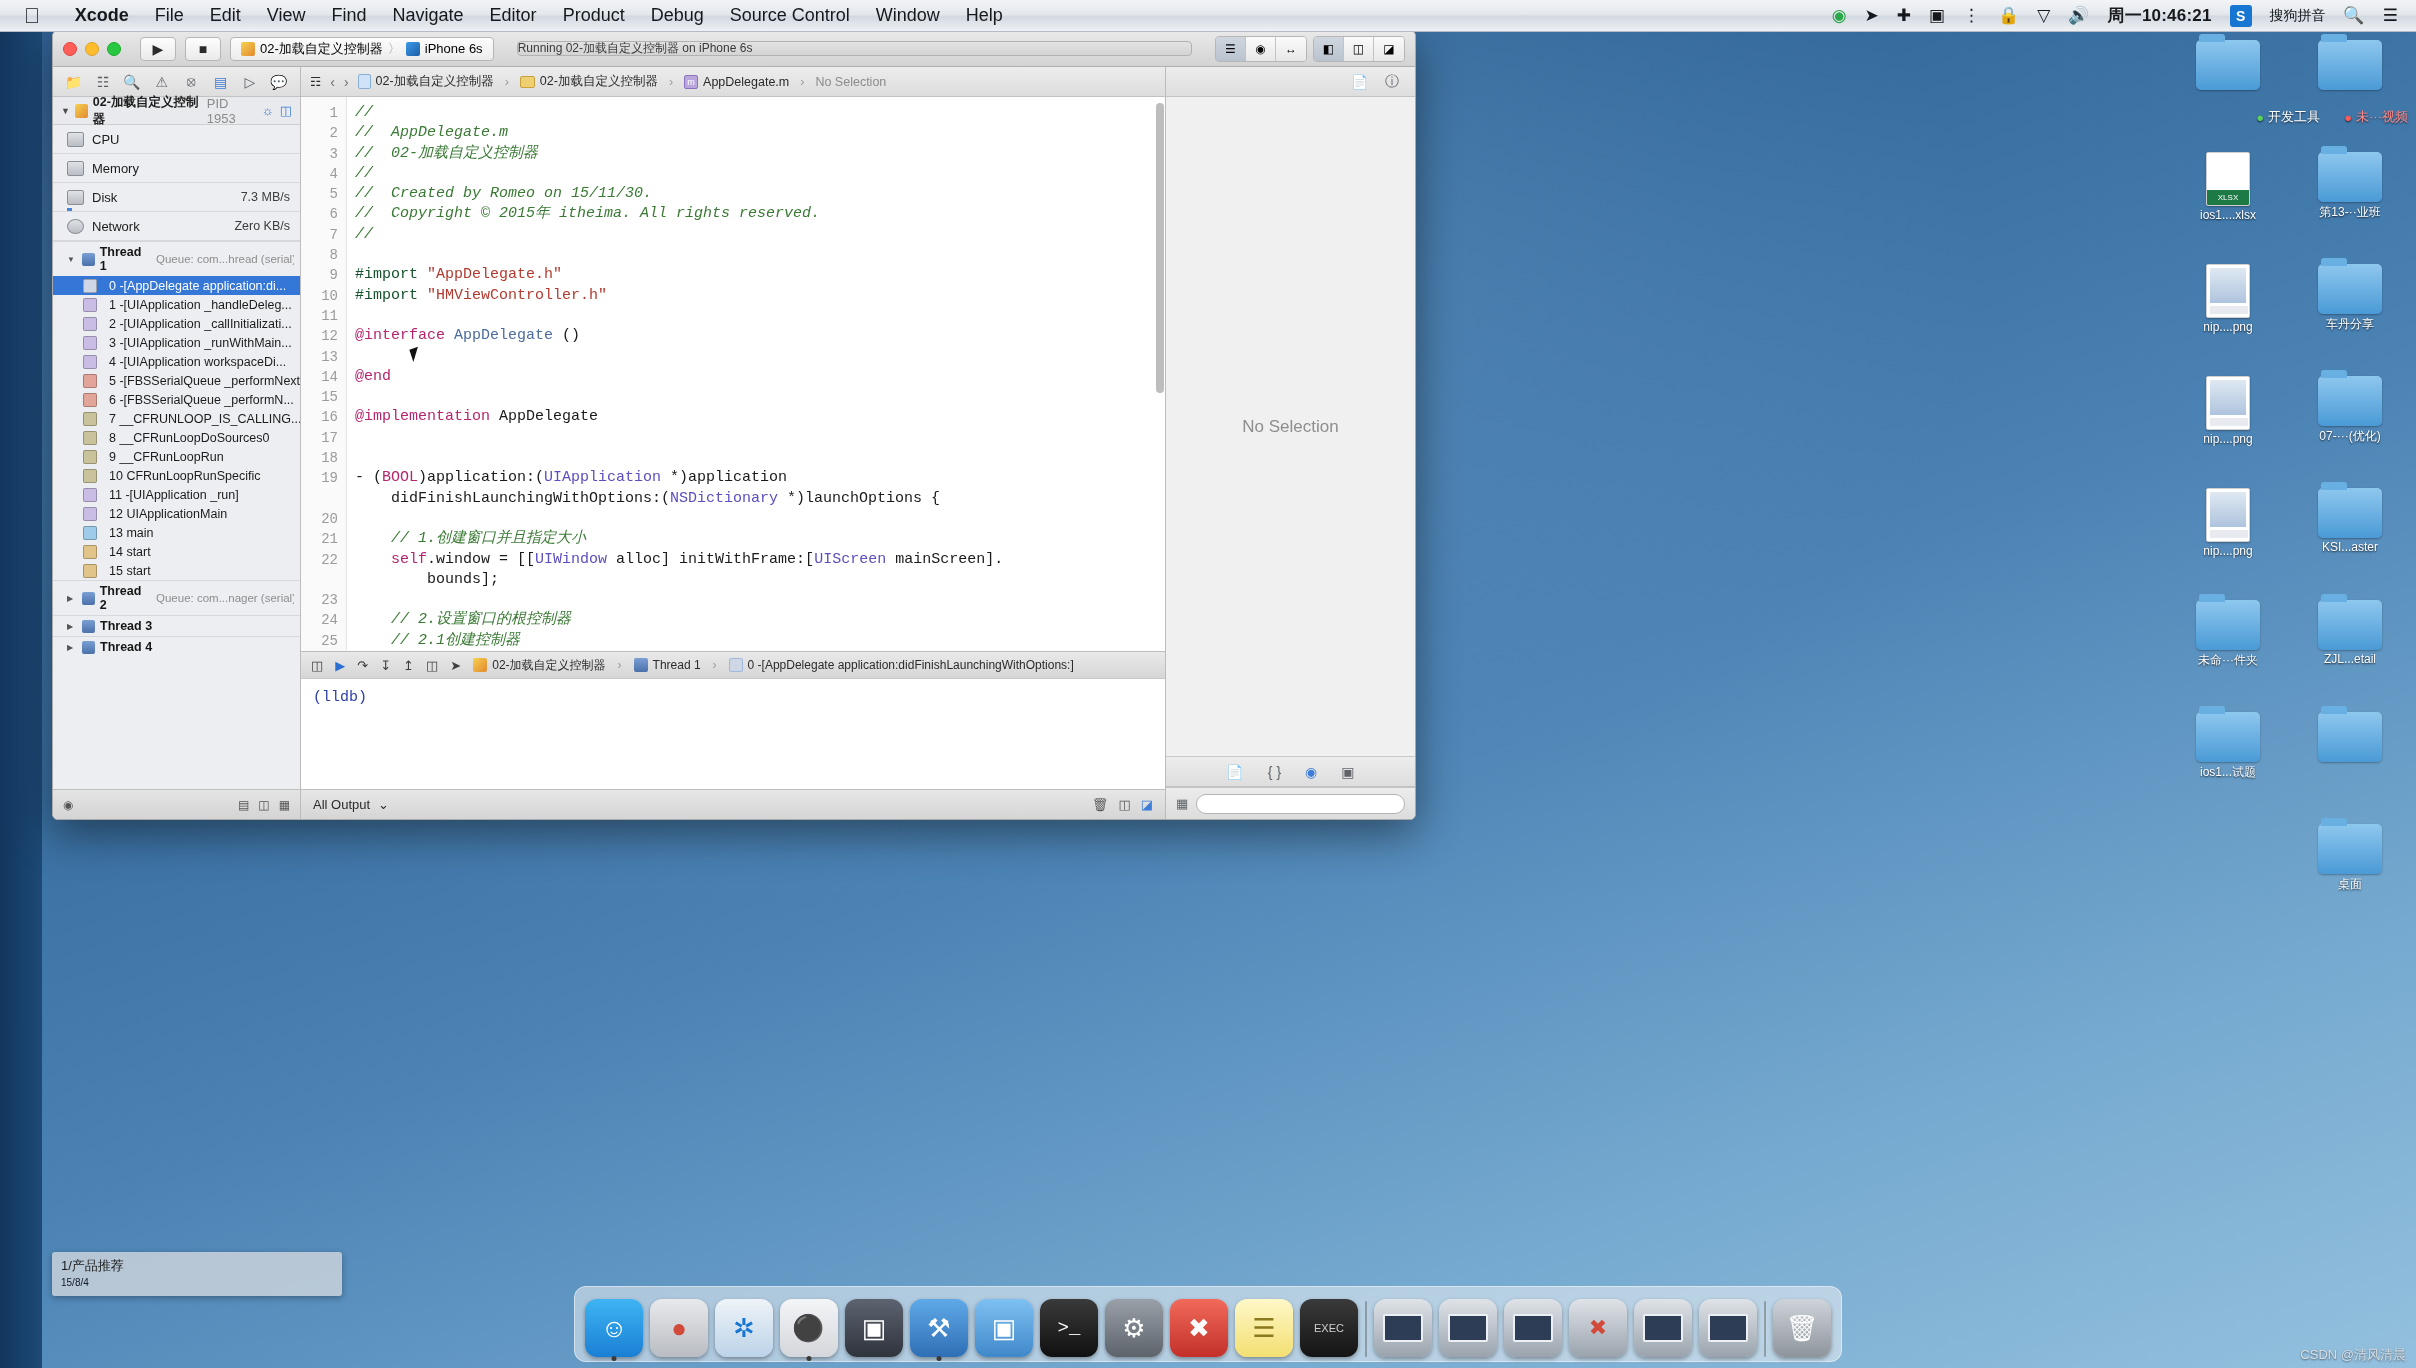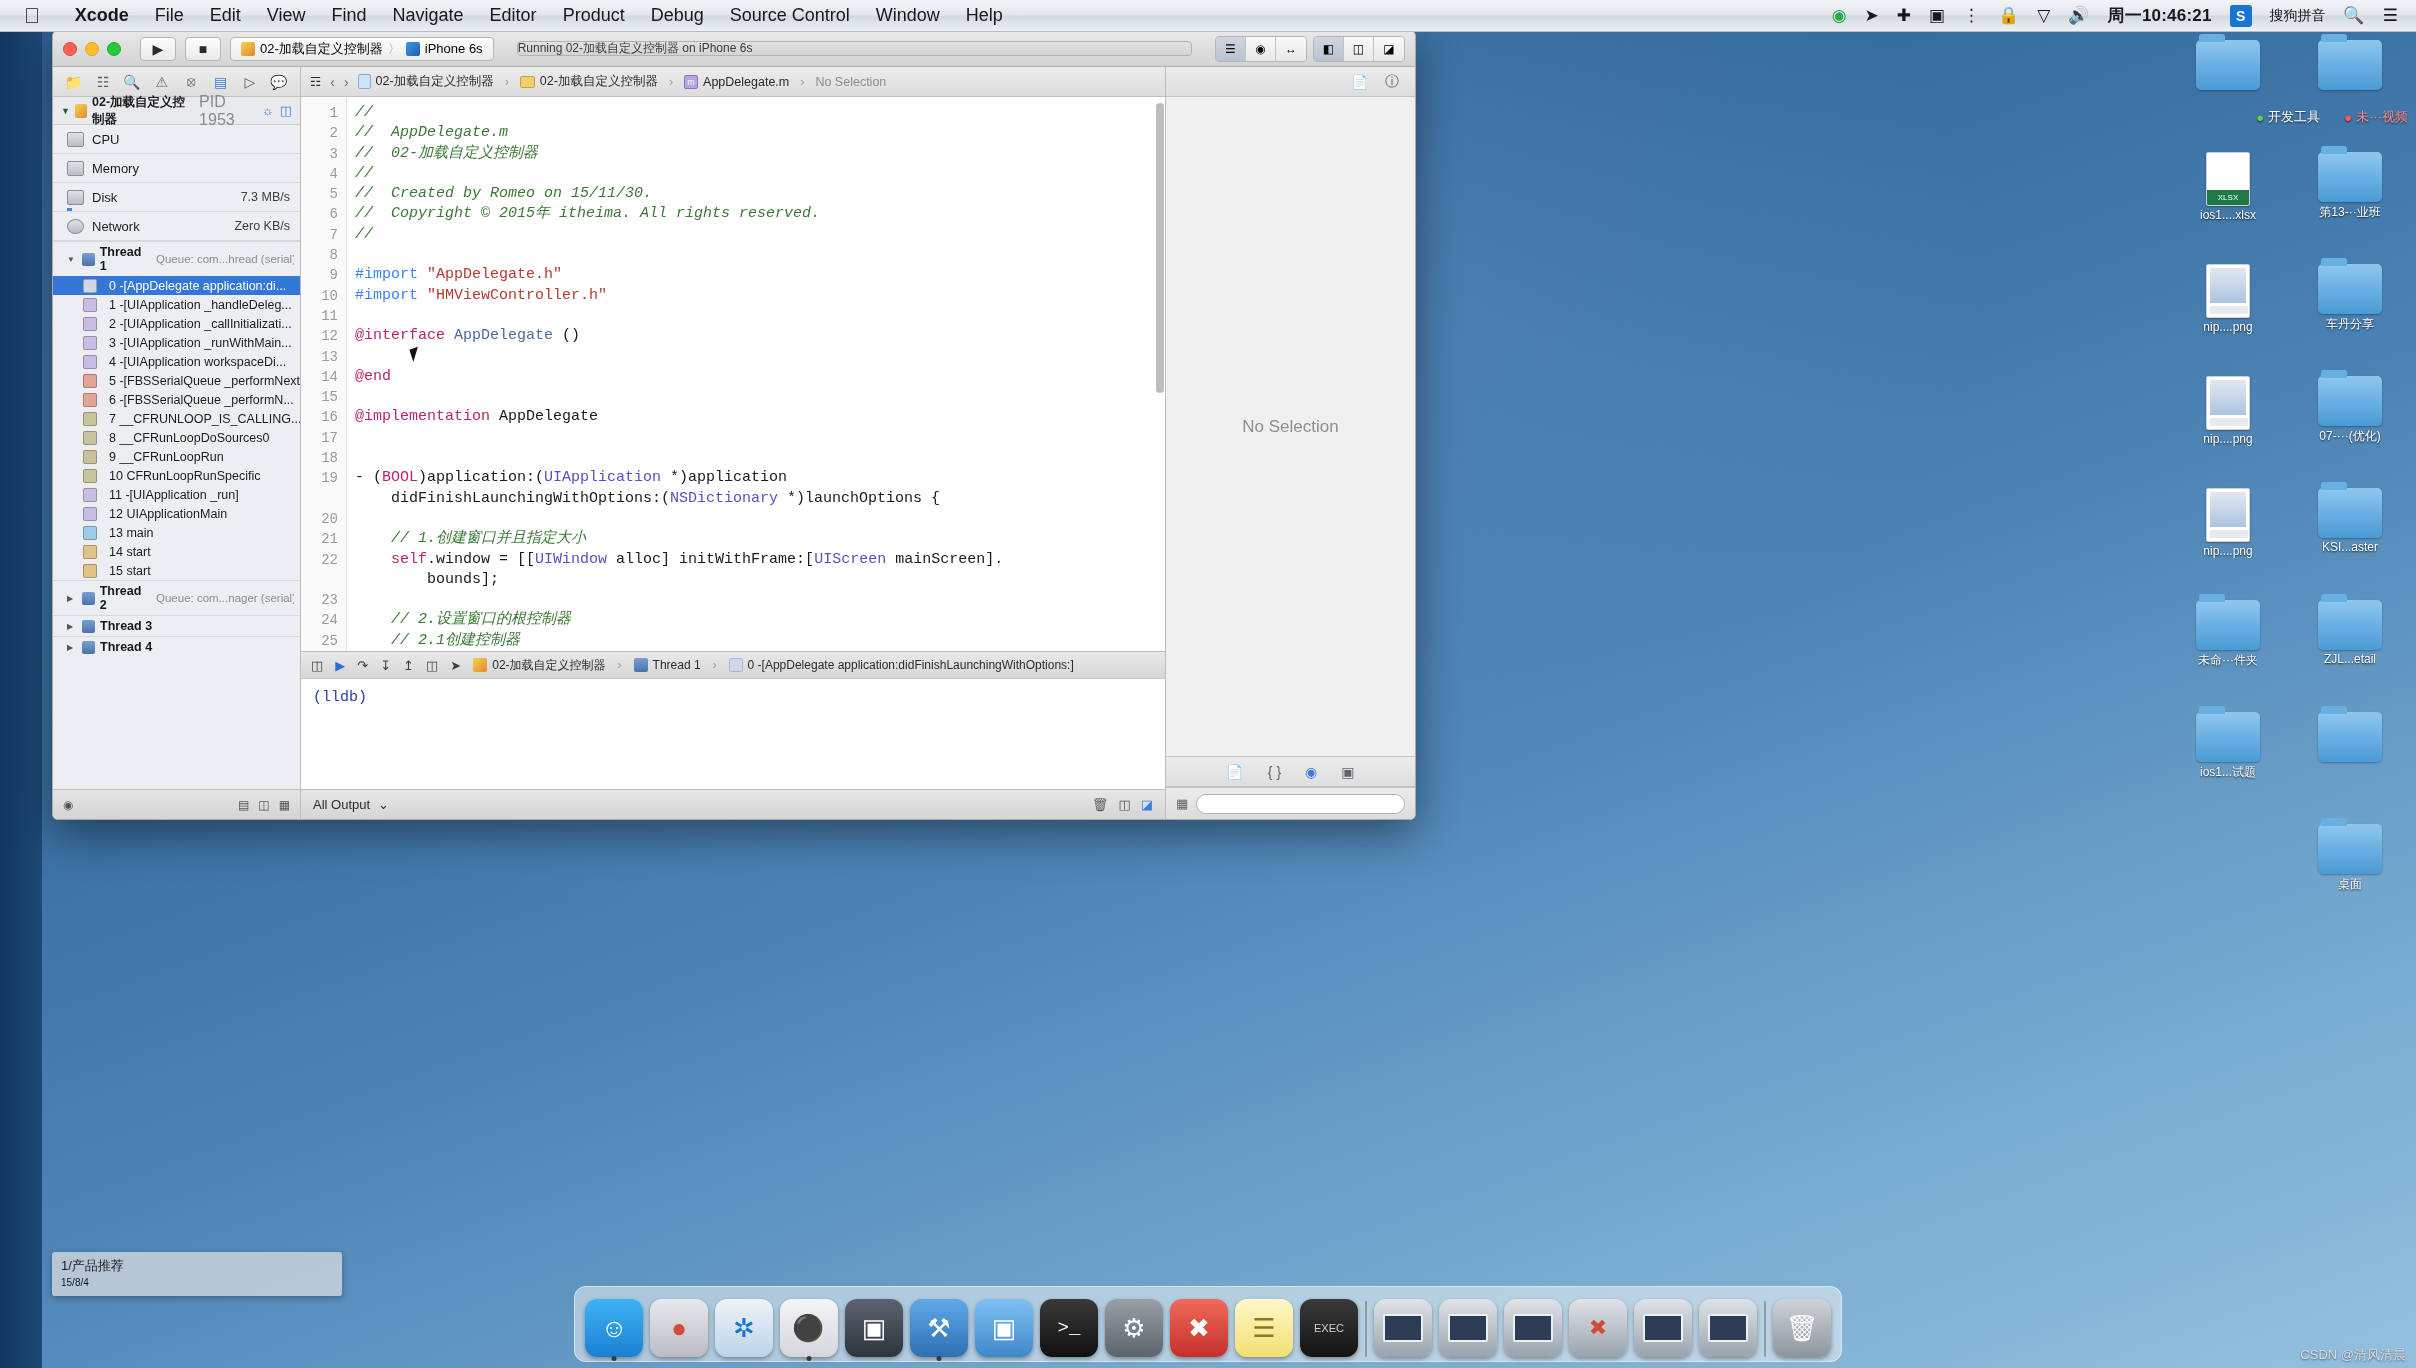--- a/index.html
+++ b/index.html
@@ -104,21 +104,21 @@
     padding:0 6px; background:linear-gradient(180deg,#ececec,#dedede);
     border-bottom:1px solid #c3c3c3; font-size:14px; color:#5a5f66;
   }
   #nav-icons .ni{ width:22px;height:20px;display:flex;align-items:center;justify-content:center;}
   #nav-proc{
     height:28px; display:flex; align-items:center; gap:5px; padding:0 8px;
     border-bottom:1px solid #cfcfcf; font-size:12.5px; background:#e8eaed;
   }
   #nav-proc .tri{ font-size:9px; color:#4a4a4a; }
   #nav-proc .pname{ font-weight:bold; color:#1c1c1c; }
-  #nav-proc .pid{ color:#8b8b8b; font-size:16px; }
+  #nav-proc .pid{ color:#8b8b8b; font-size:13px; }
   #nav-proc .sp{ margin-left:auto; display:flex; gap:6px; color:#3b7dd8; font-size:13px;}
   .gauge-row{
     height:29px; display:flex; align-items:center; gap:8px; padding:0 10px 0 14px;
     border-bottom:1px solid #d6d8db; font-size:13px; color:#1b1b1b;
     position:relative; background:#eceef1;
   }
   .gauge-row .gi{ width:17px;height:15px;border-radius:2px;border:1px solid #8b8f95;background:linear-gradient(180deg,#dfe2e6,#b9bdc4); }
   .gauge-row .gv{ margin-left:auto; color:#3c3c3c; font-size:12.5px;}
   .gauge-row .bar{ position:absolute; left:14px; bottom:0; height:3px; background:#4a86d6; }
   #thread-list{ flex:1; overflow:hidden; background:#eceef1; }
@@ -164,21 +164,21 @@
     font-family:"Liberation Mono", monospace; font-size:14px; color:#9b9b9b;
     text-align:right; padding:6px 8px 0 0; user-select:none;
   }
   #gutter .ln{ height:20.3px; line-height:20.3px; }
   #code{
     flex:1; font-family:"Liberation Mono", monospace; font-size:15px; line-height:20.3px;
     padding:6px 0 0 8px; white-space:pre; overflow:hidden; color:#1a1a1a; position:relative;
   }
   #code .line{ height:20.3px; }
   .c-cm{ color:#3a7a34; font-style:italic; }
-  .c-pp{ color:#3b82f6; }
+  .c-pp{ color:#14532d; }
   .c-str{ color:#b33a2f; }
   .c-kw{ color:#b5256e; }
   .c-cls{ color:#4e6b9e; }
   .c-ty{ color:#5b4fc0; }
   #code-scroll{
     position:absolute; right:1px; top:6px; width:8px; height:290px;
     background:#bdbdbd; border-radius:4px;
   }
   .mouse-cursor{
     position:absolute; width:0;height:0;

